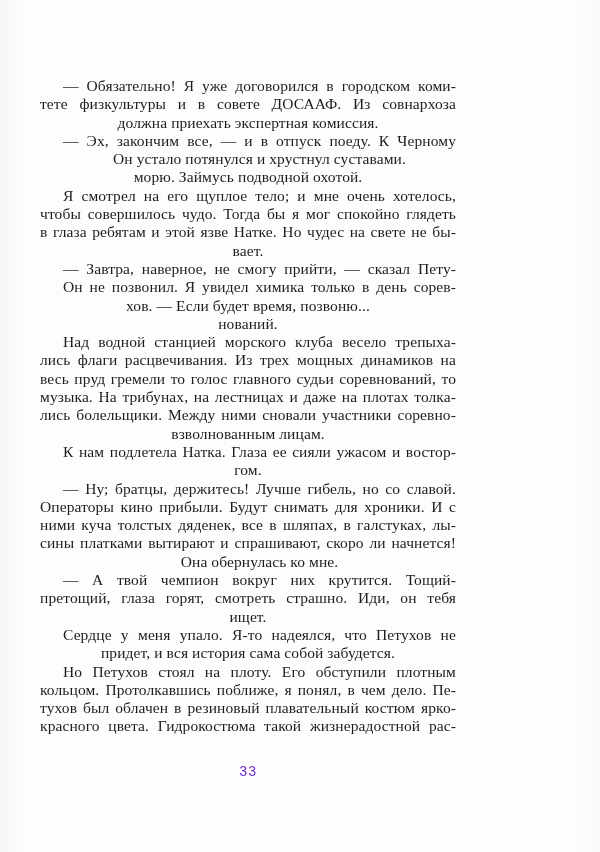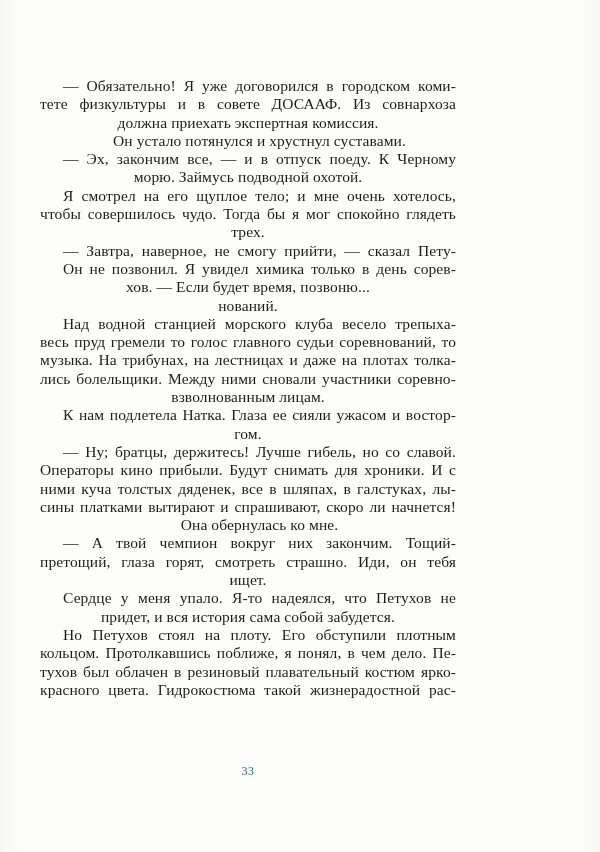--- a/index.html
+++ b/index.html
@@ -37,57 +37,59 @@
   }
   .line.indent {
     text-indent: 23px;
   }
   .page-number {
     position: absolute;
     left: 40px;
     top: 764px;
     width: 416px;
     text-align: center;
-    font-family: Liberation Serif, serif;
-    font-size: 12px;
-    color: #0f766e;
+    font-family: Liberation Mono, monospace;
+    font-size: 14px;
+    color: #6d28d9;
     letter-spacing: 0.5px;
   }
 </style>
 </head>
 <body>
 
 <div class="page">
   <div class="text-block" id="text-block">
       <div class="line indent justify">— Обязательно! Я уже договорился в городском коми-</div>
       <div class="line justify">тете физкультуры и в совете ДОСААФ. Из совнархоза</div>
       <div class="line">должна приехать экспертная комиссия.</div>
+      <div class="line indent justify">— Эх, закончим все, — и в отпуск поеду. К Черному</div>
       <div class="line indent">Он устало потянулся и хрустнул суставами.</div>
-      <div class="line indent justify">— Эх, закончим все, — и в отпуск поеду. К Черному</div>
       <div class="line">морю. Займусь подводной охотой.</div>
       <div class="line indent justify">Я смотрел на его щуплое тело; и мне очень хотелось,</div>
       <div class="line justify">чтобы совершилось чудо. Тогда бы я мог спокойно глядеть</div>
-      <div class="line">трех.</div>
+      <div class="line justify">в глаза ребятам и этой язве Натке. Но чудес на свете не бы-</div>
+      <div class="line">вает.</div>
       <div class="line indent justify">— Завтра, наверное, не смогу прийти, — сказал Пету-</div>
       <div class="line indent justify">Он не позвонил. Я увидел химика только в день сорев-</div>
       <div class="line">хов. — Если будет время, позвоню...</div>
       <div class="line">нований.</div>
       <div class="line indent justify">Над водной станцией морского клуба весело трепыха-</div>
+      <div class="line justify">лись флаги расцвечивания. Из трех мощных динамиков на</div>
       <div class="line justify">весь пруд гремели то голос главного судьи соревнований, то</div>
       <div class="line justify">музыка. На трибунах, на лестницах и даже на плотах толка-</div>
       <div class="line justify">лись болельщики. Между ними сновали участники соревно-</div>
       <div class="line">взволнованным лицам.</div>
       <div class="line indent justify">К нам подлетела Натка. Глаза ее сияли ужасом и востор-</div>
       <div class="line">гом.</div>
       <div class="line indent justify">— Ну; братцы, держитесь! Лучше гибель, но со славой.</div>
       <div class="line justify">Операторы кино прибыли. Будут снимать для хроники. И с</div>
       <div class="line justify">ними куча толстых дяденек, все в шляпах, в галстуках, лы-</div>
       <div class="line justify">сины платками вытирают и спрашивают, скоро ли начнется!</div>
       <div class="line indent">Она обернулась ко мне.</div>
-      <div class="line indent justify">— А твой чемпион вокруг них закончим. Тощий-</div>
+      <div class="line indent justify">— А твой чемпион вокруг них крутится. Тощий-</div>
       <div class="line justify">претощий, глаза горят, смотреть страшно. Иди, он тебя</div>
       <div class="line">ищет.</div>
       <div class="line indent justify">Сердце у меня упало. Я-то надеялся, что Петухов не</div>
       <div class="line">придет, и вся история сама собой забудется.</div>
       <div class="line indent justify">Но Петухов стоял на плоту. Его обступили плотным</div>
       <div class="line justify">кольцом. Протолкавшись поближе, я понял, в чем дело. Пе-</div>
       <div class="line justify">тухов был облачен в резиновый плавательный костюм ярко-</div>
       <div class="line justify">красного цвета. Гидрокостюма такой жизнерадостной рас-</div>
     </div>
   <div class="page-number">33</div>

